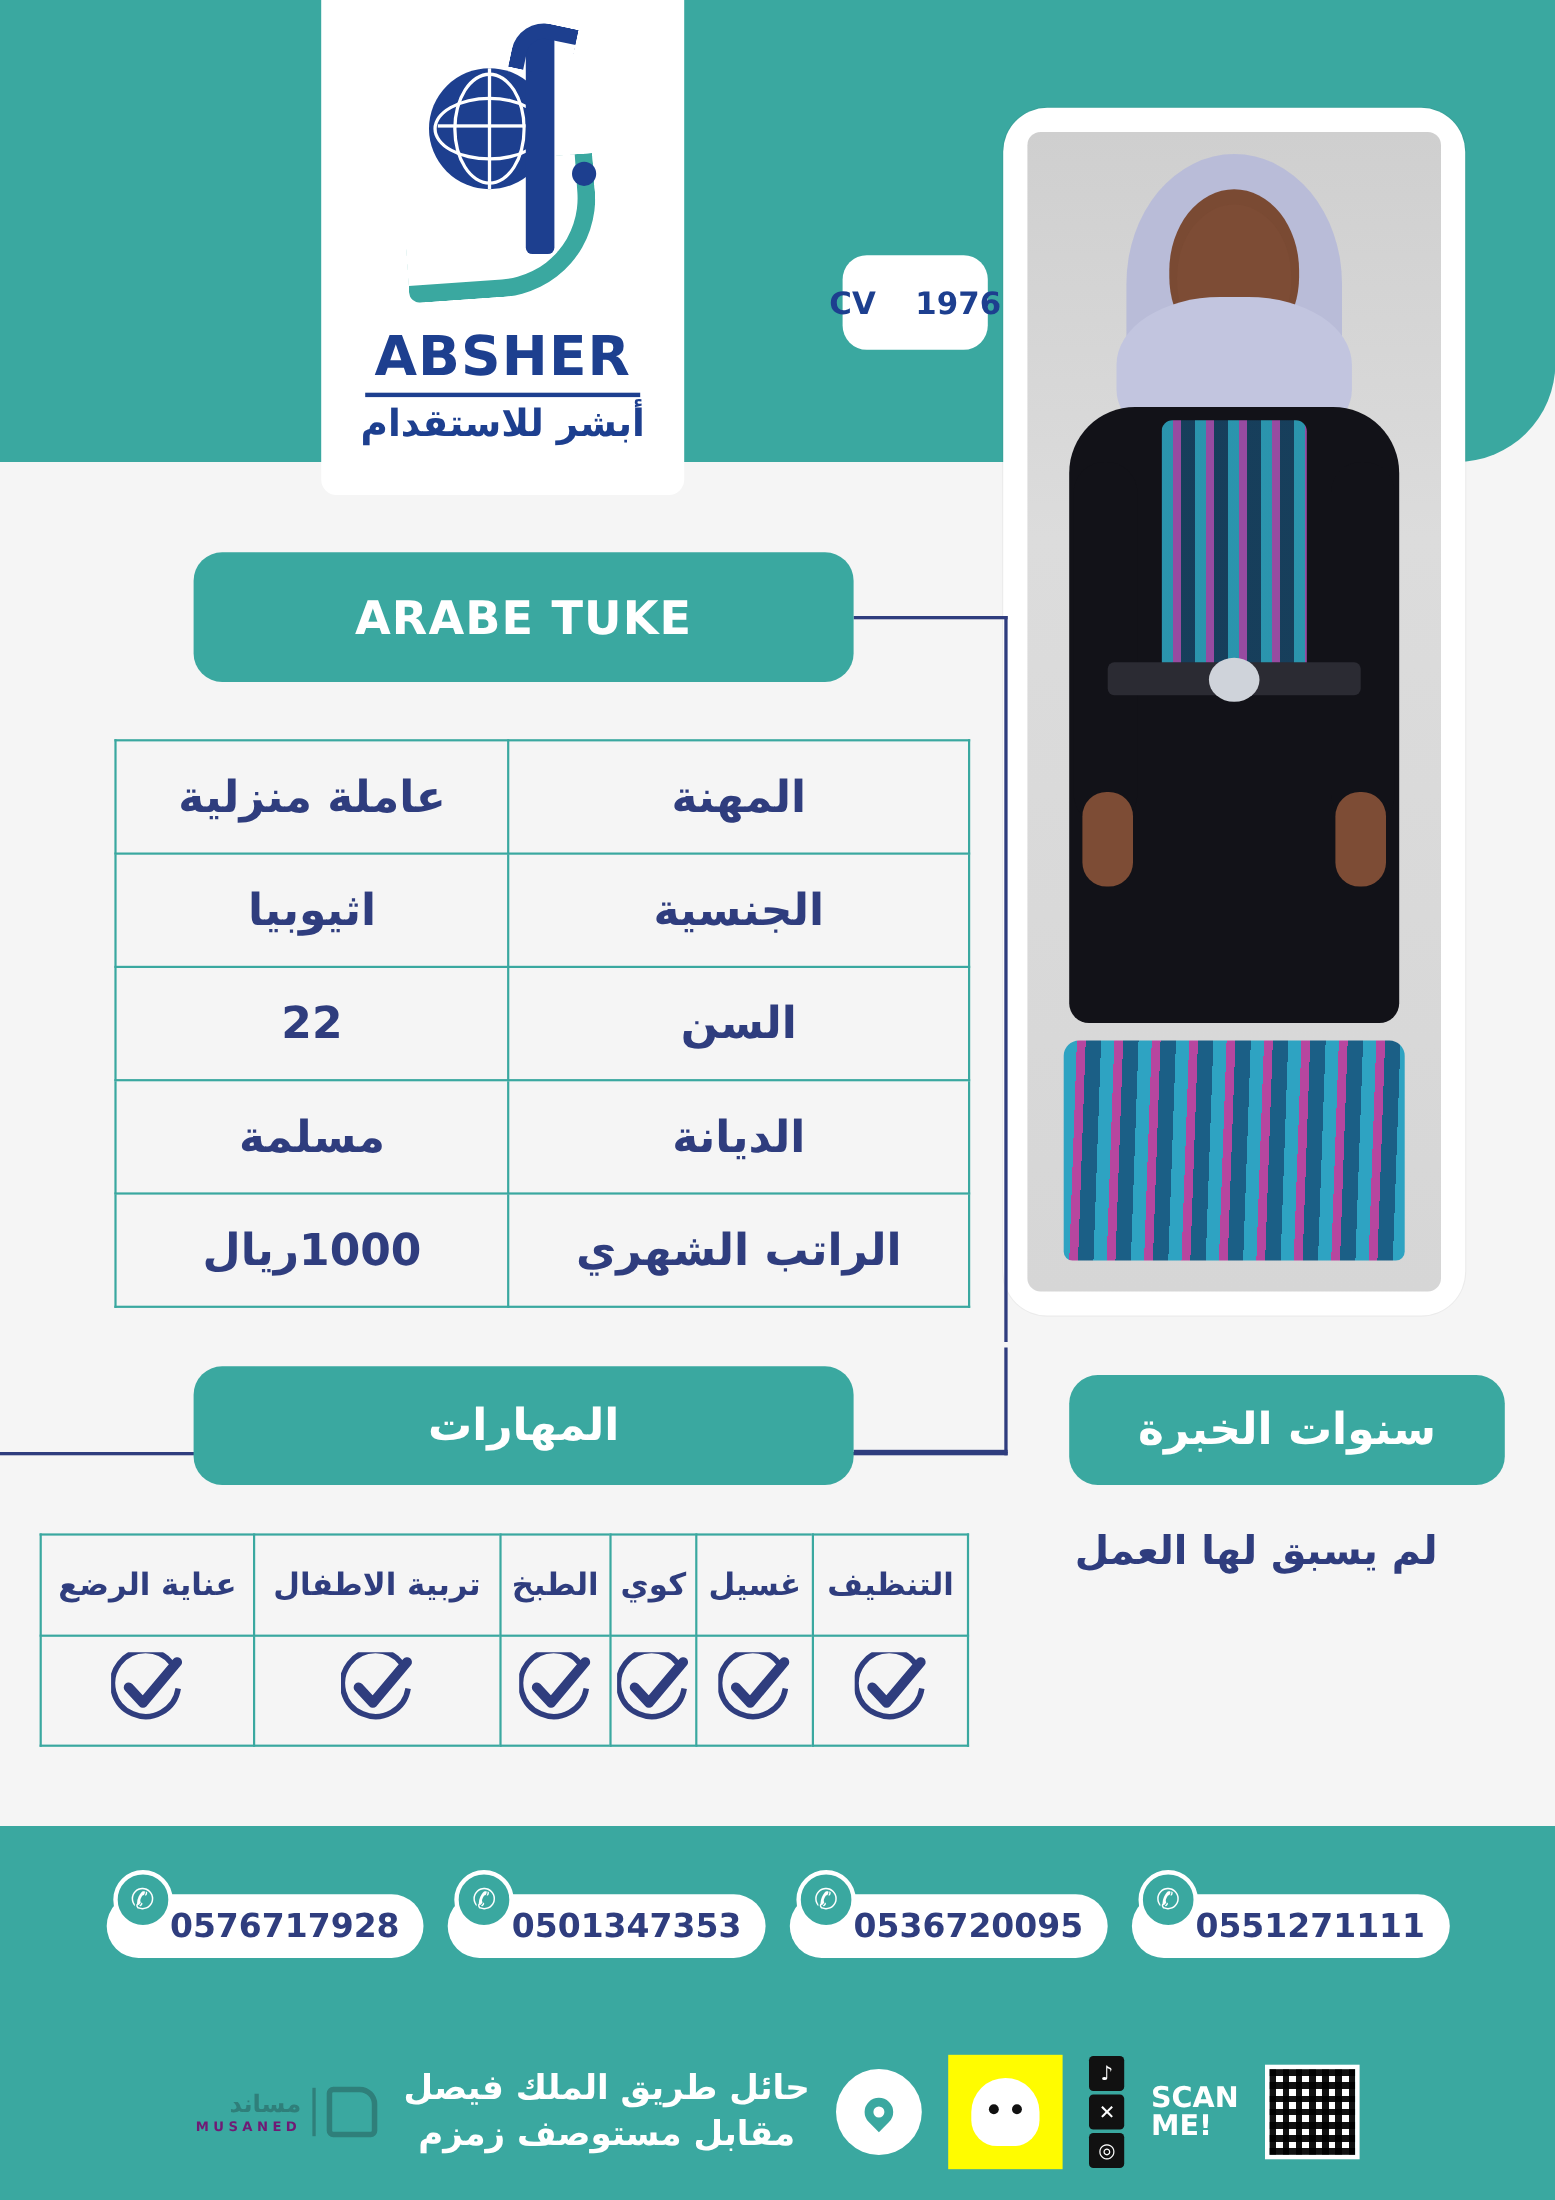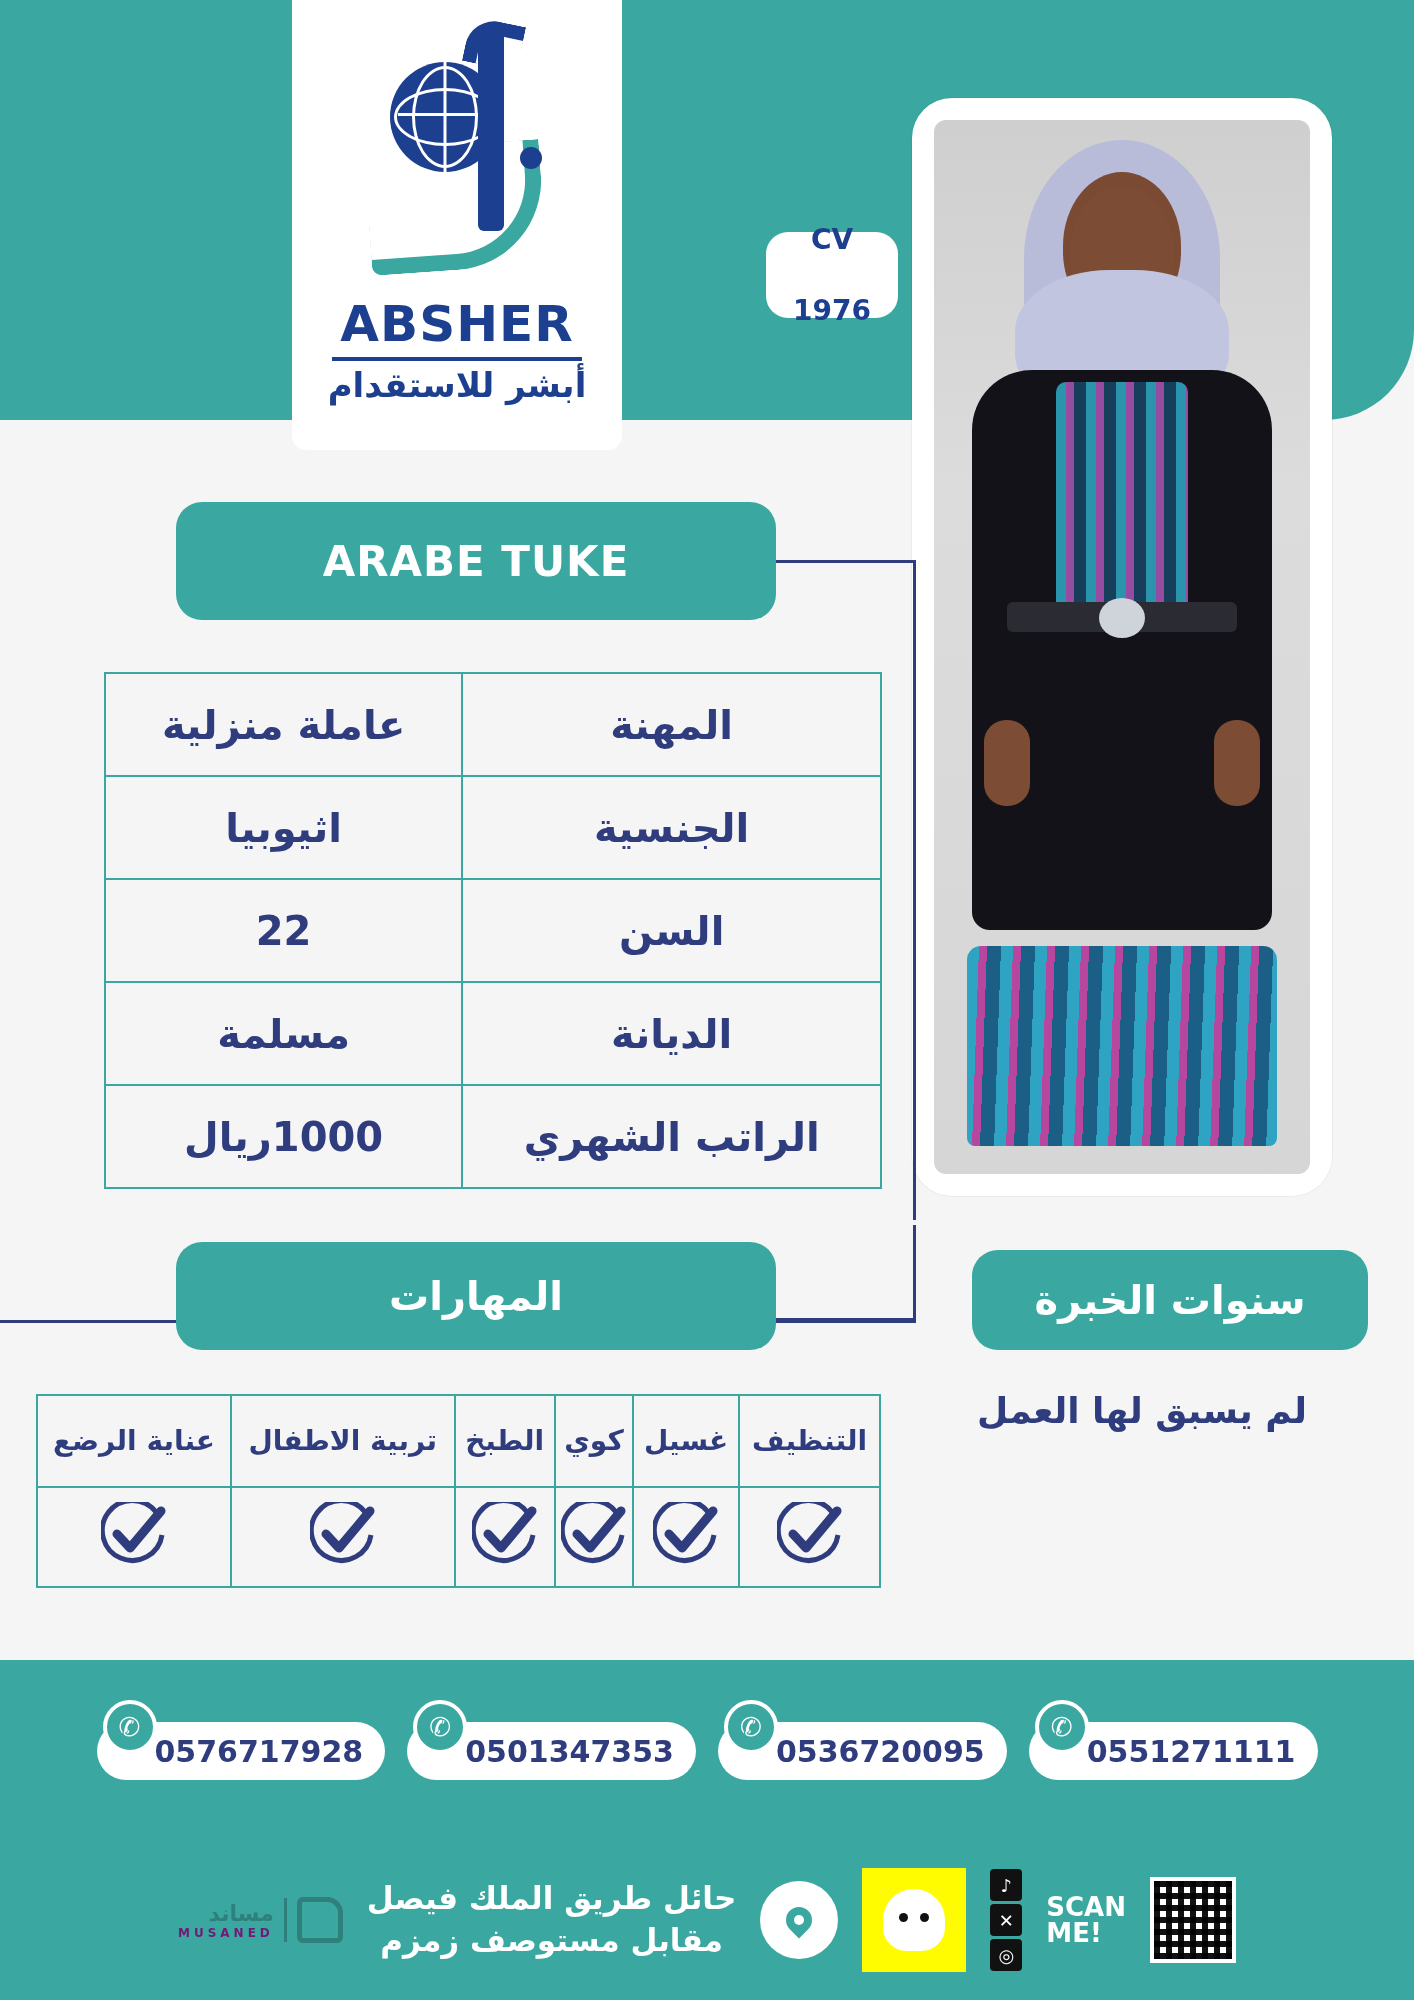--- a/index.html
+++ b/index.html
@@ -153,21 +153,21 @@
   
   .cv-pill {
     position: absolute;
     top: 232px;
     left: 766px;
     width: 132px;
     height: 86px;
     background: #ffffff;
     border-radius: 22px;
     display: flex;
-    flex-direction: column;
+    flex-direction: row;
     align-items: center;
     justify-content: center;
     color: #1d3f8f;
     font-weight: 700;
     font-size: 28px;
     line-height: 1.25;
     direction: ltr;
     gap: 36px;
   }
 

